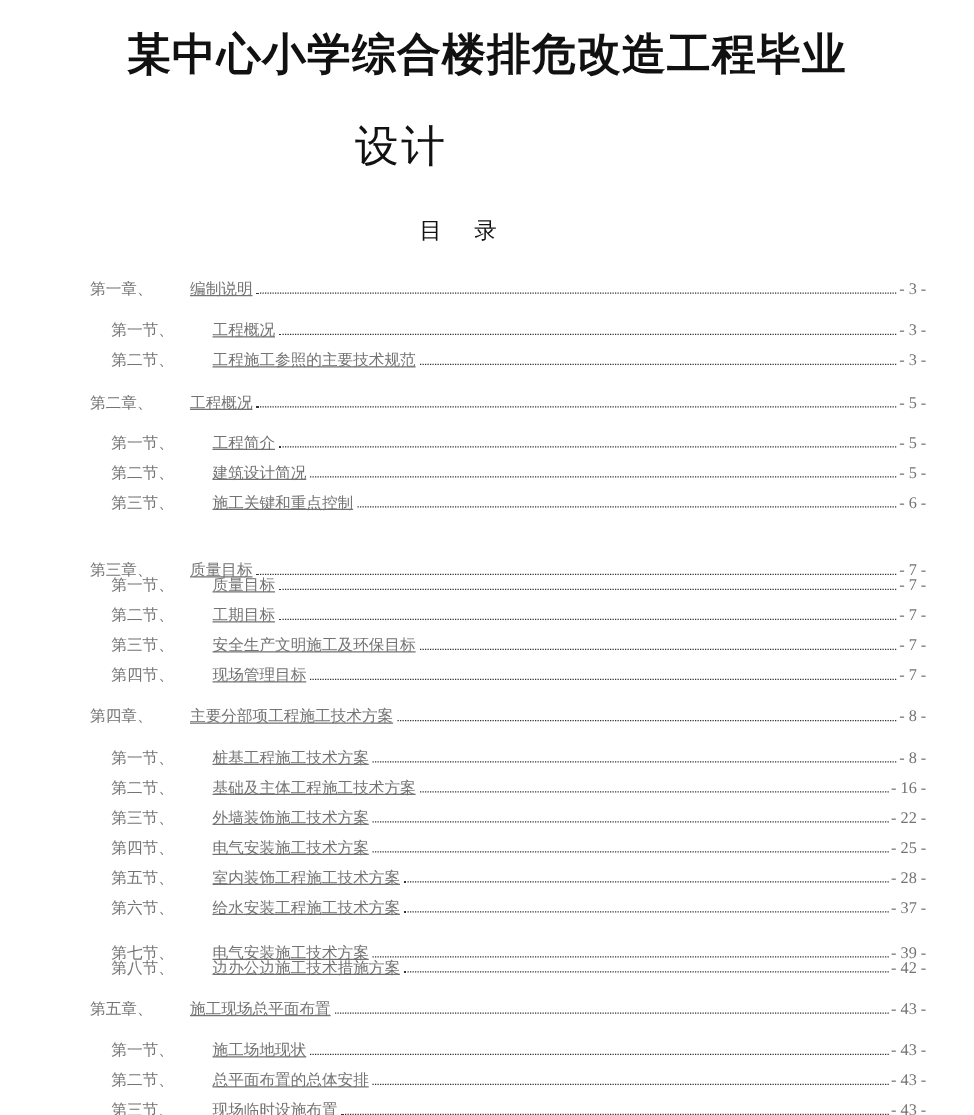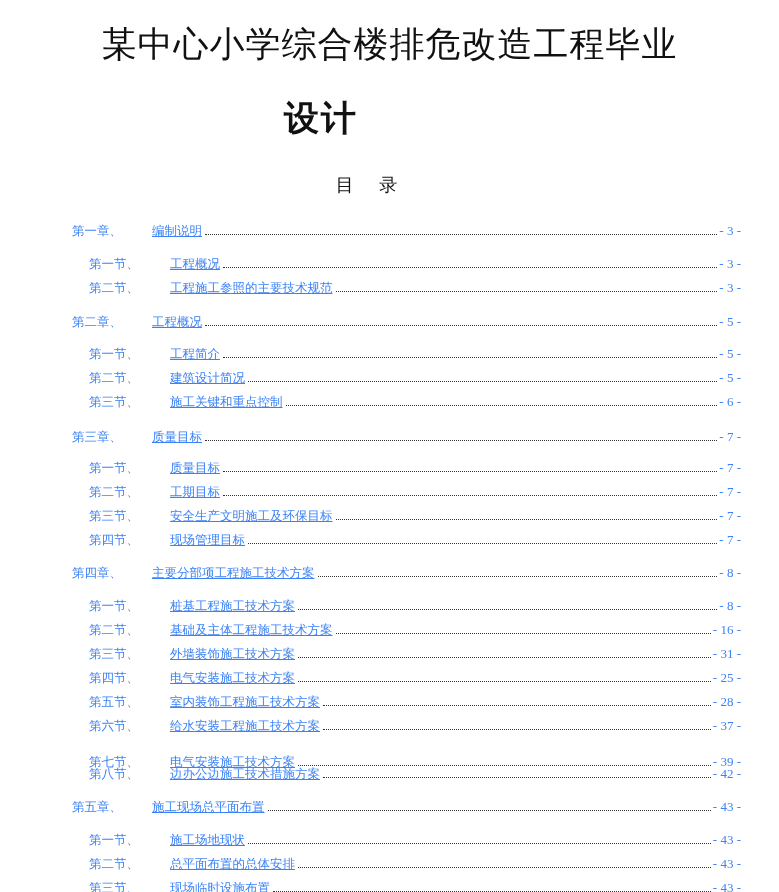--- a/index.html
+++ b/index.html
@@ -1,25 +1,25 @@
 <!DOCTYPE html>
 <html><head>
 <meta charset="utf-8">
 <style>
   html, body { margin:0; padding:0; background:#ffffff; }
   body { width:779px; height:892px; overflow:hidden; position:relative; color:#111; }
   .title1 { position:absolute; left:0; width:779px; top:18px; text-align:center;
-    font-family:"DejaVu Sans","Liberation Sans",sans-serif; font-weight:normal; font-size:35px; letter-spacing:1px; line-height:52px; }
+    font-family:"DejaVu Sans","Liberation Sans",sans-serif; font-weight:bold; font-size:35px; letter-spacing:1px; line-height:52px; }
   .title2 { position:absolute; left:0; width:642px; top:92px; text-align:center;
-    font-family:"DejaVu Sans","Liberation Sans",sans-serif; font-weight:bold; font-size:35px; letter-spacing:2px; line-height:52px; }
+    font-family:"DejaVu Sans","Liberation Sans",sans-serif; font-weight:normal; font-size:35px; letter-spacing:2px; line-height:52px; }
   .toc-heading { position:absolute; left:0; width:743px; top:172px; text-align:center;
     font-family:"DejaVu Serif","Liberation Serif",serif; font-size:18px; letter-spacing:10px; line-height:26px; }
   .toc { position:absolute; left:0; top:0; width:779px; }
   .row { position:absolute; height:18px; display:flex; align-items:flex-end;
-    font-family:"DejaVu Serif","Liberation Serif",serif; font-size:12.5px; line-height:16px; color:#3b82f6; }
+    font-family:"DejaVu Serif","Liberation Serif",serif; font-size:12.5px; line-height:16px; color:#737373; }
   .row.chapter { left:72px; right:38px; }
   .row.section { left:89px; right:38px; }
   .num { display:inline-block; white-space:nowrap; }
   .row.chapter .num { width:80px; }
   .row.section .num { width:81px; }
   .label { white-space:nowrap;text-decoration:underline; }
   .leader { flex:1; border-bottom:1.2px dotted #333; margin:0 2px 4px 3px; height:1px; }
   .page { white-space:nowrap; font-family:"Liberation Serif","DejaVu Serif",serif; font-size:13px; }
 </style>
 </head>
@@ -66,21 +66,21 @@
       <span class="label">建筑设计简况</span>
       <span class="leader"></span>
       <span class="page">- 5 -</span>
     </div>
     <div class="row section" style="top:392px">
       <span class="num">第三节、</span>
       <span class="label">施工关键和重点控制</span>
       <span class="leader"></span>
       <span class="page">- 6 -</span>
     </div>
-    <div class="row chapter" style="top:427px">
+    <div class="row chapter" style="top:446px">
       <span class="num">第三章、</span>
       <span class="label">质量目标</span>
       <span class="leader"></span>
       <span class="page">- 7 -</span>
     </div>
     <div class="row section" style="top:458px">
       <span class="num">第一节、</span>
       <span class="label">质量目标</span>
       <span class="leader"></span>
       <span class="page">- 7 -</span>
@@ -118,21 +118,21 @@
     <div class="row section" style="top:620px">
       <span class="num">第二节、</span>
       <span class="label">基础及主体工程施工技术方案</span>
       <span class="leader"></span>
       <span class="page">- 16 -</span>
     </div>
     <div class="row section" style="top:644px">
       <span class="num">第三节、</span>
       <span class="label">外墙装饰施工技术方案</span>
       <span class="leader"></span>
-      <span class="page">- 31 -</span>
+      <span class="page">- 22 -</span>
     </div>
     <div class="row section" style="top:668px">
       <span class="num">第四节、</span>
       <span class="label">电气安装施工技术方案</span>
       <span class="leader"></span>
       <span class="page">- 25 -</span>
     </div>
     <div class="row section" style="top:692px">
       <span class="num">第五节、</span>
       <span class="label">室内装饰工程施工技术方案</span>

